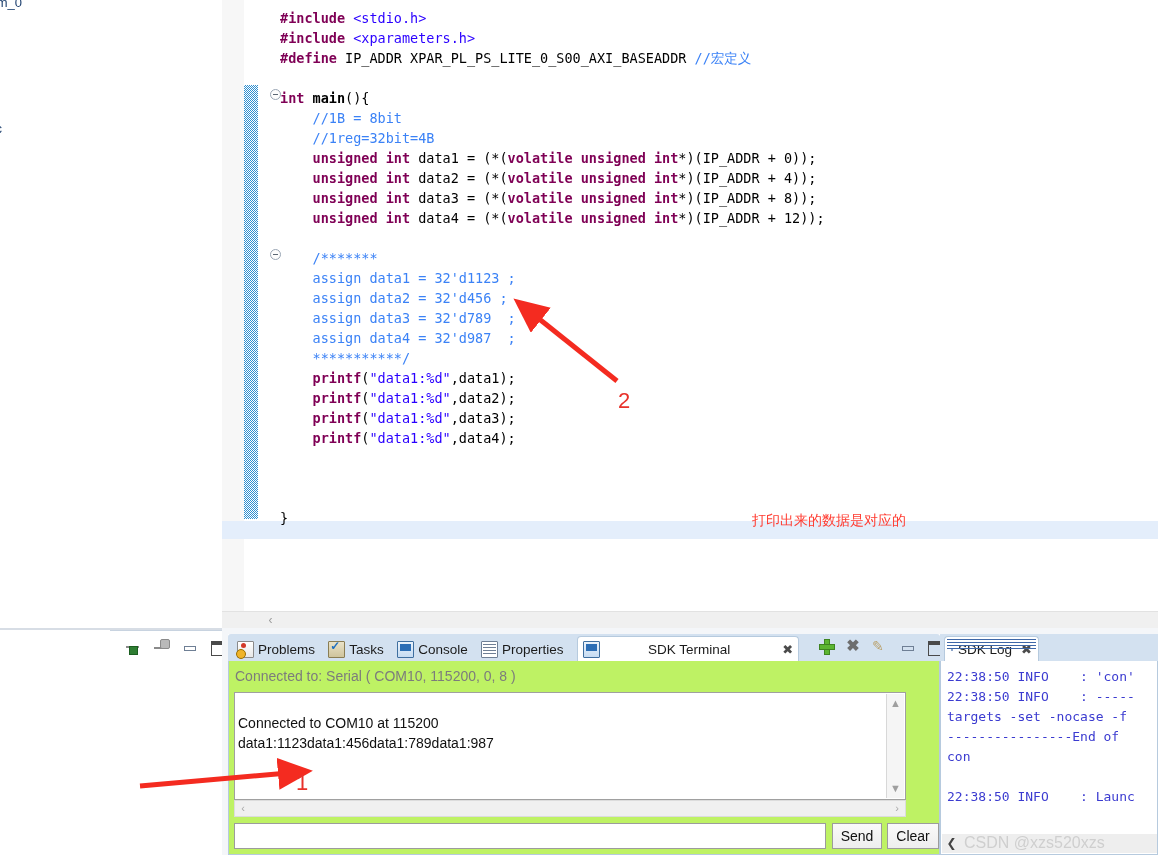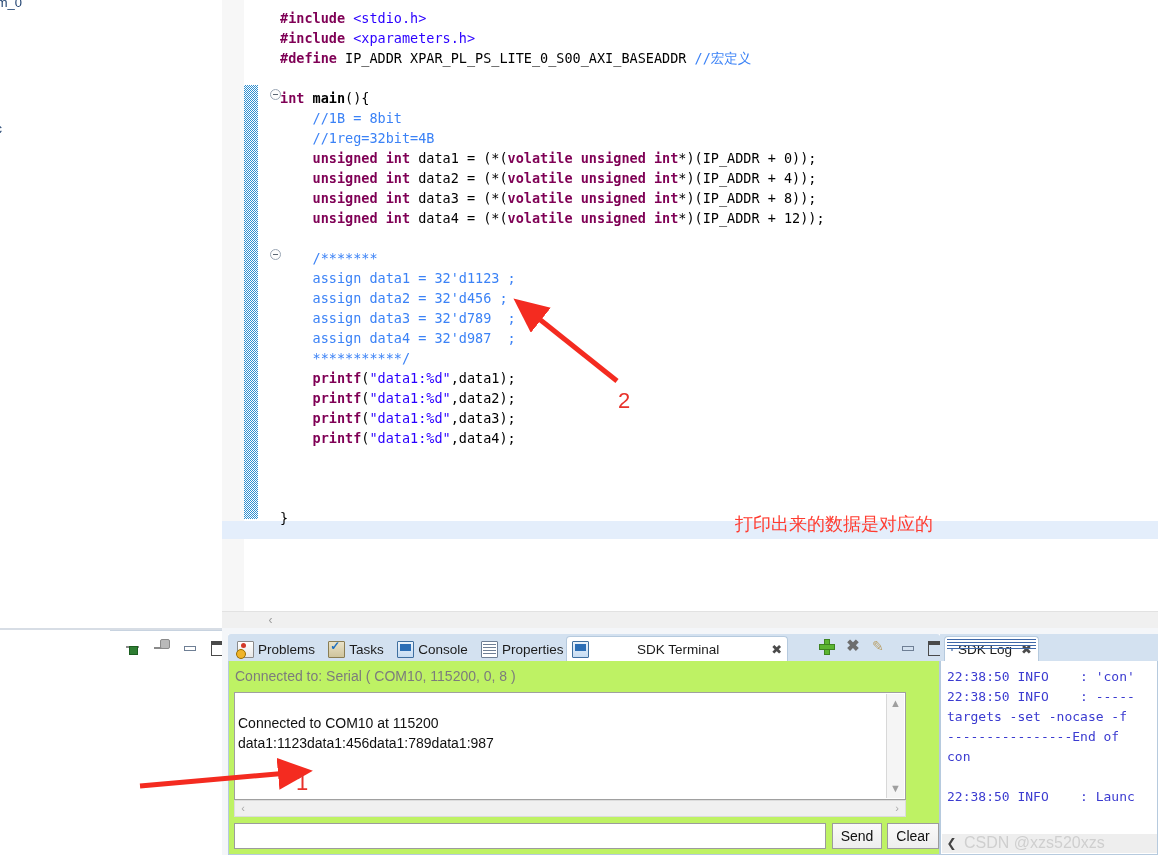--- a/index.html
+++ b/index.html
@@ -86,22 +86,22 @@
   .editor-hscroll {
     position: absolute; left: 0; top: 611px; width: 936px; height: 17px;
     background: #f0f0f0; border-top: 1px solid #e2e2e2;
   }
   .hsb-left-arrow {
     position: absolute; left: 42px; top: 2px; width: 13px; height: 13px;
     color: #9b9b9b; font-size: 12px; line-height: 13px; text-align: center;
   }
 
   .cjk-note {
-    position: absolute; left: 513px; top: 512px;
-    color: #ff3b30; font-size: 18px;
+    position: absolute; left: 530px; top: 512px;
+    color: #ff3b30; font-size: 14px;
     font-family: "DejaVu Sans", sans-serif; white-space: nowrap;
   }
 
   
   .overlay-svg { position: absolute; left: 0; top: 0; width: 1158px; height: 855px; pointer-events: none; }
   .ann-num {
     position: absolute; color: #e8312a; font-size: 22px;
     font-family: "Liberation Sans", sans-serif;
   }
 
@@ -338,21 +338,21 @@
             <span>Tasks</span>
           </div>
           <div class="tab" style="left: 164.2px;">
             <span class="ticon ic-console"></span>
             <span>Console</span>
           </div>
           <div class="tab" style="left: 248px;">
             <span class="ticon ic-properties"></span>
             <span>Properties</span>
           </div>
-          <div class="tab active" style="left: 338px; gap: 48px;">
+          <div class="tab active" style="left: 349px; gap: 48px;">
             <span class="ticon ic-terminal"></span>
             <span>SDK Terminal</span>
             <span class="tab-close">✖</span>
           </div>
         </div>
       <div class="tabtools" id="tabtools" style="left:590px;">
           <span class="tt tt-plus"></span>
           <span class="tt tt-x">✖</span>
           <span class="tt tt-pen">✎</span>
           <span class="tt tt-min"></span>

